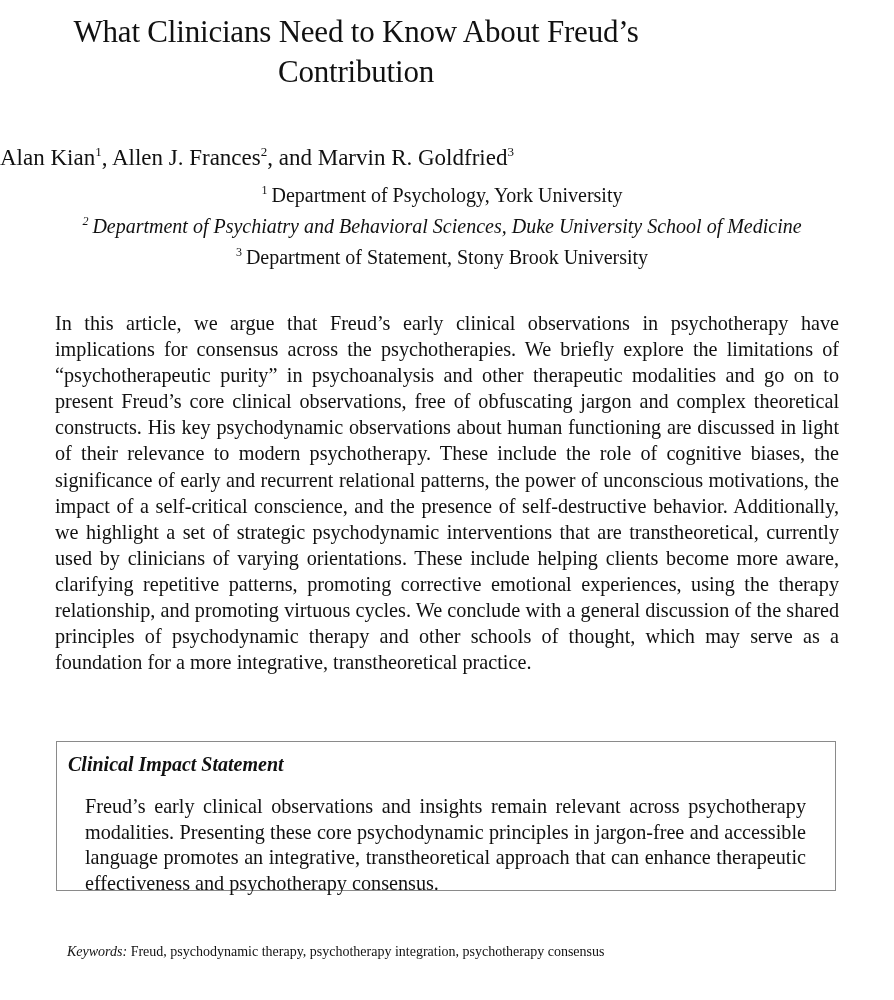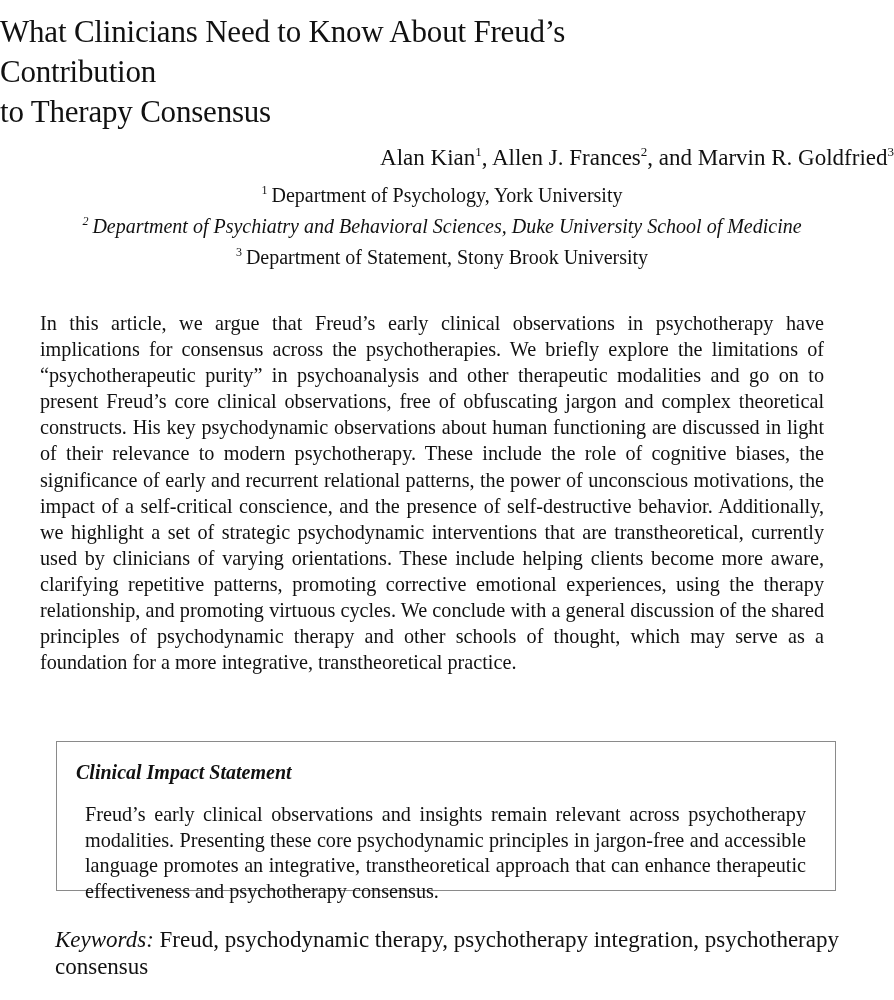--- a/index.html
+++ b/index.html
@@ -13,31 +13,32 @@
       position: relative;
       overflow: hidden;
       font-family: "Liberation Serif", "DejaVu Serif", serif;
       color: #111111;
     }
     .title {
       position: absolute;
       left: 0;
       top: 12px;
       width: 712px;
+      text-align: center;
       font-size: 31px;
       line-height: 40px;
       letter-spacing: -0.2px;
       font-family: Liberation Serif, serif;
     }
     .authors {
       position: absolute;
       left: 0;
       top: 142px;
       width: 894px;
-      text-align: right;
+      text-align: left;
       font-size: 23px;
       line-height: 32px;
     }
     .authors sup, .affil sup {
       font-size: 13px;
       vertical-align: 9px;
       line-height: 0;
     }
     .affil {
       position: absolute;
@@ -46,21 +47,21 @@
       text-align: center;
       font-size: 20px;
       line-height: 30px;
     }
     .affil sup { font-size: 12px; vertical-align: 8px; margin-right: 4px; }
     .affil-1 { top: 180px; }
     .affil-2 { top: 211px; font-style: italic; }
     .affil-3 { top: 242px; }
     .abstract {
       position: absolute;
-      left: 40px;
+      left: 55px;
       top: 310px;
       width: 784px;
       font-size: 20.2px;
       line-height: 26.1px;
       text-align: justify;
       margin: 0;
       hyphens: manual;
     }
     .impact-box {
       position: absolute;
@@ -70,46 +71,45 @@
       height: 150px;
       border: 1.5px solid #8a8a8a;
       box-sizing: border-box;
       padding: 9px 12px 0 11px;
     }
     .impact-heading {
       font-style: italic;
       font-weight: bold;
       font-size: 20px;
       line-height: 26px;
-      margin: 8px;
+      margin: 0;
     }
     .impact-text {
       font-size: 20.2px;
       line-height: 25.5px;
       text-align: justify;
       margin: 17px;
     }
     .keywords {
       position: absolute;
       left: 55px;
       top: 926px;
       width: 784px;
-      font-size: 23px;
+      font-size: 14px;
       line-height: 27px;
       text-align: justify;
-      margin: 0;
+      margin: 12px;
     }
     .keywords .kw-label { font-style: italic; }
   </style>
 </head>
 <body>
 
 <div class="title">
   <div>What Clinicians Need to Know About Freud’s Contribution</div>
-  <div>to Therapy Consensus</div>
 </div>
 
 <div class="authors">
   <span>Alan Kian</span><sup>1</sup><span>, </span><span>Allen J. Frances</span><sup>2</sup><span>, and </span><span>Marvin R. Goldfried</span><sup>3</sup>
 </div>
 
 <div class="affil affil-1">
   <sup>1</sup><span>Department of Psychology, York University</span>
 </div>
 <div class="affil affil-2">

